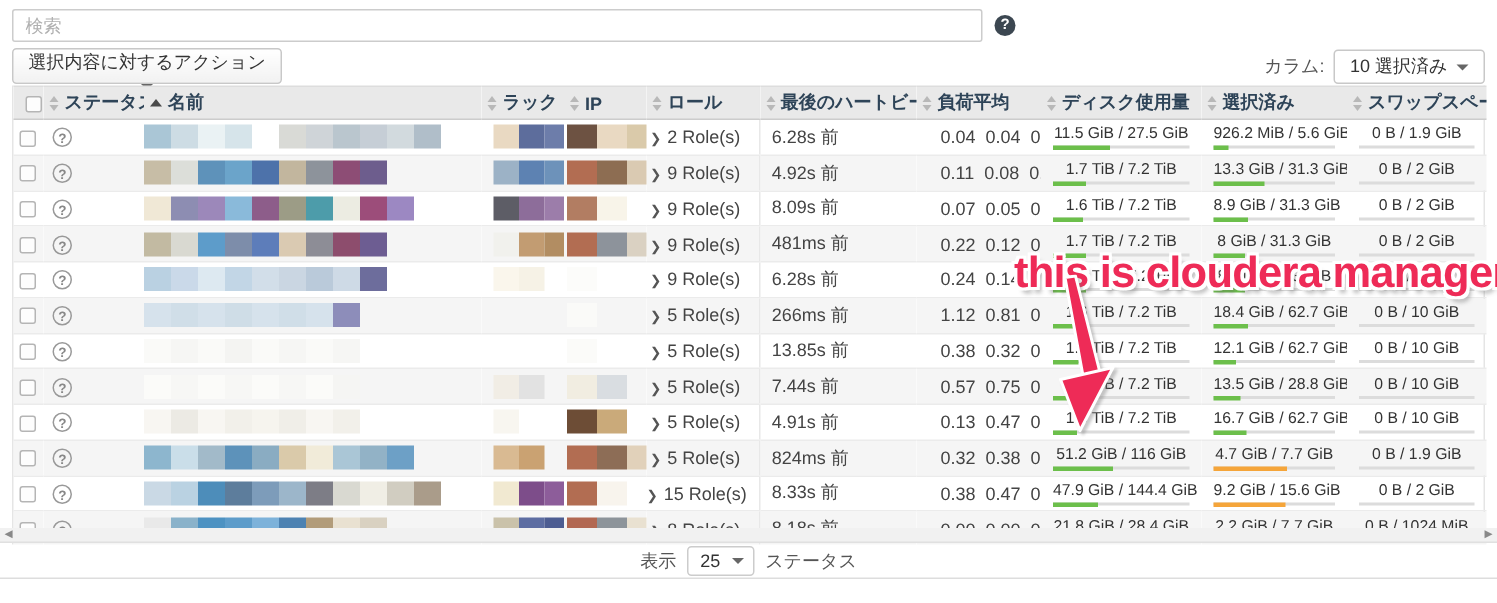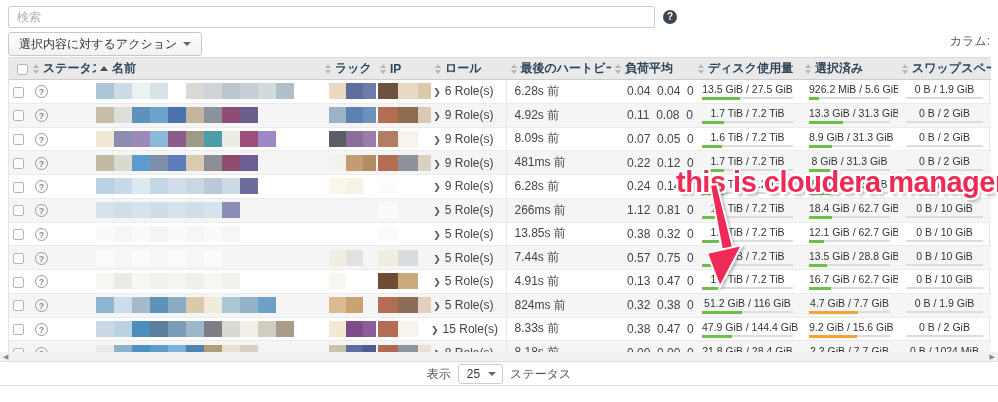--- a/index.html
+++ b/index.html
@@ -10,21 +10,21 @@
   
   .search-input { position:absolute; left:8px; top:6px; width:647px; height:22px;
     border:1px solid #ccc; border-radius:2px; padding:0 8px; font-size:12px; color:#7f1d1d;
     font-family:Liberation Sans, sans-serif; outline:none; }
   .search-input::placeholder { color:#b0b0b0; }
   .help-badge { position:absolute; left:663px; top:10px; width:14px; height:14px; border-radius:50%;
     background:#3c4751; color:#fff; font-size:10px; font-weight:bold; line-height:14px; text-align:center; }
   .btn { position:absolute; display:inline-flex; align-items:center; gap:6px; height:24px;
     background:linear-gradient(#ffffff,#f2f2f2); border:1px solid #c8c8c8; border-radius:3px;
     padding:0 10px; font-size:12px; color:#333; cursor:pointer; }
-  .actions-btn { left:8px; top:32px; }
+  .actions-btn { left:8px; top:32px;flex-direction:column; }
   .caret { width:0; height:0; border-left:4px solid transparent; border-right:4px solid transparent;
     border-top:4px solid #666; display:inline-block; }
   .columns-wrap { position:absolute; right:8px; top:33px; display:flex; align-items:center; gap:6px; }
   .columns-label { color:#555; }
   .columns-btn { position:static; background:#fff; height:23px; }
 
   
   .tablewrap { position:absolute; left:8px; top:57px; width:982px;
     border-left:1px solid #e5e5e5; border-right:1px solid #e5e5e5; }
   table { border-collapse:collapse; table-layout:fixed; width:982px; }
@@ -88,20 +88,24 @@
 <input class="search-input" type="text" placeholder="検索" style="">
 <span class="help-badge">?</span>
 
 <button class="btn actions-btn">
   <span>選択内容に対するアクション</span>
   <span class="caret"></span>
 </button>
 
 <div class="columns-wrap">
   <span class="columns-label">カラム:</span>
+  <button class="btn columns-btn">
+    <span>10 選択済み</span>
+    <span class="caret"></span>
+  </button>
 </div>
 
 <div class="tablewrap">
   <table>
     <colgroup>
       <col style="width:20px">
         <col style="width:67px">
         <col style="width:225px">
         <col style="width:55px">
       <col style="width:55px">
@@ -182,25 +186,25 @@
               <span class="px" style="width: 17px; background: rgb(109, 125, 170);"></span>
             </div>
           </td>
           <td style="padding-left: 2px;">
             <div class="mosaic">
               <span class="px" style="width: 20px; background: rgb(109, 82, 66);"></span>
               <span class="px" style="width: 20px; background: rgb(233, 217, 194);"></span>
               <span class="px" style="width: 20px; background: rgb(218, 202, 170);"></span>
             </div>
           </td>
-          <td class="rolecell"><span class="chev">❯</span><span>6 Role(s)</span></td>
+          <td class="rolecell"><span class="chev">❯</span><span>2 Role(s)</span></td>
           <td class="hbcell c-hb">6.28s 前</td>
           <td class="loadcell">0.04  0.04  0.00</td>
           <td class="usage">
-            <span class="txt">13.5 GiB / 27.5 GiB</span>
+            <span class="txt">11.5 GiB / 27.5 GiB</span>
             <div class="bar">
               <span class="track"></span>
               <span class="fill" style="width: 42%; background: rgb(108, 191, 75);"></span>
             </div>
           </td>
           <td class="usage">
             <span class="txt">926.2 MiB / 5.6 GiB</span>
             <div class="bar">
               <span class="track"></span>
               <span class="fill" style="width: 12%; background: rgb(108, 191, 75);"></span>

